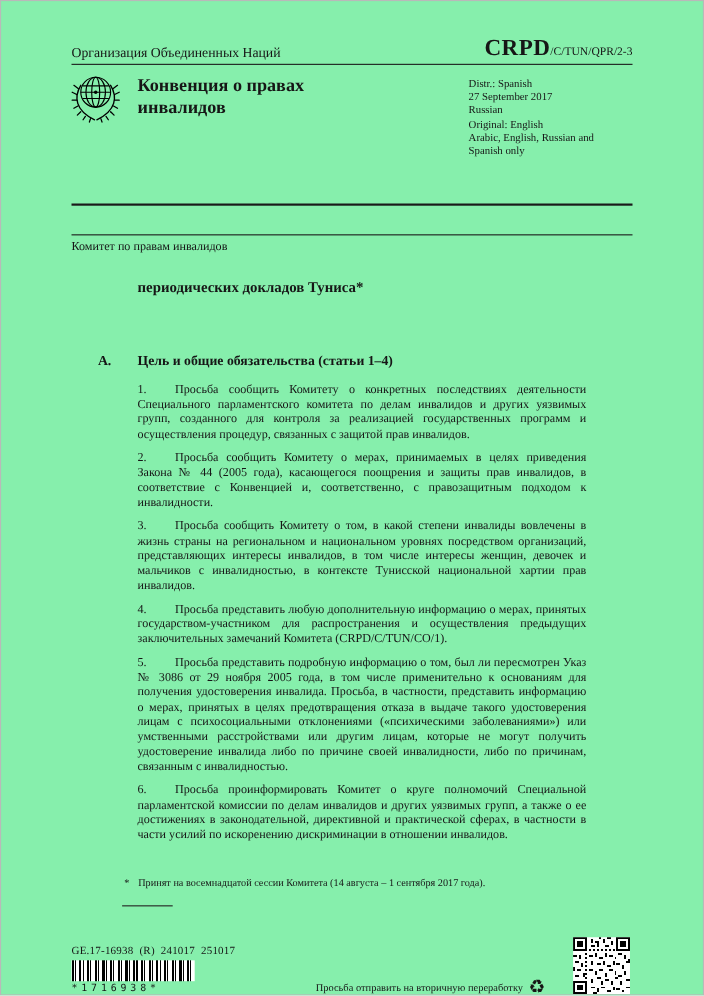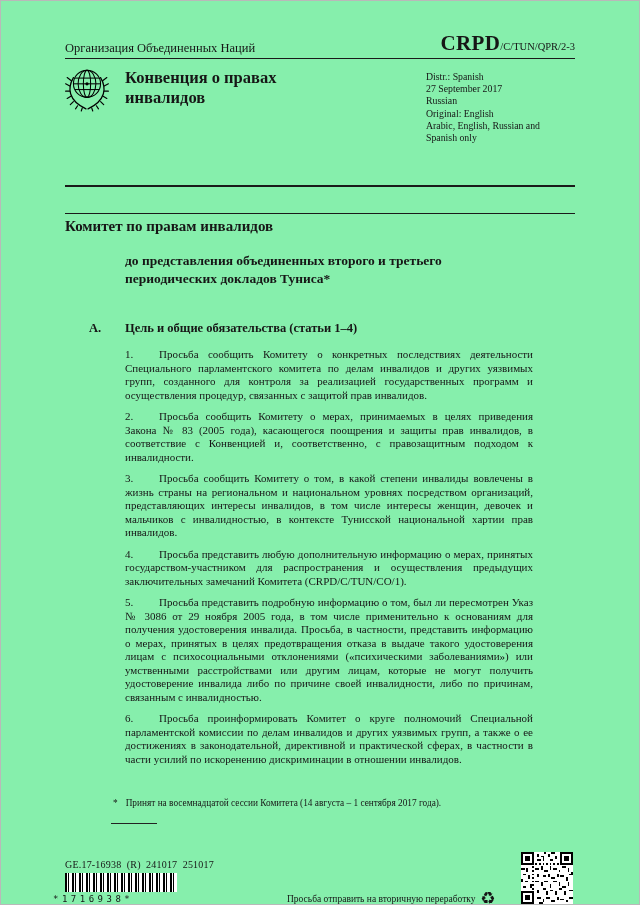--- a/index.html
+++ b/index.html
@@ -13,36 +13,36 @@
   .symbol{white-space:nowrap;}
   .sym-main{font-size:21px;font-weight:bold;letter-spacing:.4px;}
   .sym-rest{font-size:10.5px;}
   .rule{position:absolute;left:64px;right:64px;background:#1a1a1a;}
   .rule-header{top:57px;height:1px;}
   .rule-mast{top:184px;height:2px;}
   .rule-mast2{top:212px;height:1px;}
   .emblem{position:absolute;left:62px;top:63px;width:48px;height:48px;}
   .mast-title{position:absolute;left:124px;top:67px;font-size:16.5px;font-weight:bold;line-height:20px;}
   .mast-info{position:absolute;left:425px;top:70px;font-size:9.8px;line-height:12.2px;}
-  .committee{position:absolute;left:64px;top:217px;font-size:15px;font-weight:bold;}
+  .committee{position:absolute;left:64px;top:217px;font-size:11px;font-weight:normal;}
   .doc-title{position:absolute;left:124px;top:251px;font-size:13.5px;font-weight:bold;line-height:17.5px;}
   .section-heading{position:absolute;left:88px;top:320px;font-size:12.5px;font-weight:bold;}
   .sec-letter{display:inline-block;width:36px;}
   .paras{position:absolute;left:124px;top:347px;width:408px;font-size:11px;line-height:13.5px;text-align:justify;}
   .paras p{margin:0 0 8px 0;}
   .pnum{display:inline-block;width:34px;}
   .fn-rule{position:absolute;left:110px;top:822px;width:46px;border-top:1px solid #222;}
   .footnote{position:absolute;left:110px;top:797px;width:440px;font-size:9.3px;}
   .fn-marker{display:inline-block;margin:0 8px 0 2px;}
   .ge-line{position:absolute;left:64px;top:858px;font-size:10px;letter-spacing:.2px;}
   .barcode{
     position:absolute;left:64px;top:872px;width:112px;height:19px;
     background:repeating-linear-gradient(90deg,#000 0 2px,#fff 2px 3px,#000 3px 4px,#fff 4px 7px,#000 7px 9px,#fff 9px 10px,#000 10px 11px,#fff 11px 14px);
   }
-  .barcode-label{position:absolute;left:52px;top:893px;width:130px;font-size:9px;letter-spacing:3.5px;font-family:"DejaVu Sans Mono",monospace;}
+  .barcode-label{position:absolute;left:64px;top:893px;width:130px;font-size:9px;letter-spacing:3.5px;font-family:"DejaVu Sans Mono",monospace;}
   .qr{position:absolute;left:520px;top:851px;width:52px;height:52px;}
   .recycle{position:absolute;left:286px;top:889px;display:flex;align-items:center;gap:5px;font-size:9.5px;}
   .recycle-glyph{font-family:"DejaVu Sans",sans-serif;font-size:17px;line-height:1;}
 </style>
 </head>
 <body>
 
 <div class="page">
 
   <div class="top-header">
@@ -98,31 +98,30 @@
     <div>Arabic, English, Russian and</div>
     <div>Spanish only</div>
   </div>
 
   <div class="rule rule-mast"></div>
   <div class="rule rule-mast2"></div>
 
   <div class="committee">Комитет по правам инвалидов</div>
 
   <div class="doc-title">
-    <div>до представления объединенных второго и третьего</div>
     <div>периодических докладов Туниса*</div>
   </div>
 
   <div class="section-heading">
     <span class="sec-letter">А.</span><span>Цель и общие обязательства (статьи 1–4)</span>
   </div>
 
   <div class="paras">
     <p><span class="pnum">1.</span><span>Просьба сообщить Комитету о конкретных последствиях деятельности Специального парламентского комитета по делам инвалидов и других уязвимых групп, созданного для контроля за реализацией государственных программ и осуществления процедур, связанных с защитой прав инвалидов.</span></p>
-    <p><span class="pnum">2.</span><span>Просьба сообщить Комитету о мерах, принимаемых в целях приведения Закона № 83 (2005 года), касающегося поощрения и защиты прав инвалидов, в соответствие с Конвенцией и, соответственно, с правозащитным подходом к инвалидности.</span></p>
+    <p><span class="pnum">2.</span><span>Просьба сообщить Комитету о мерах, принимаемых в целях приведения Закона № 44 (2005 года), касающегося поощрения и защиты прав инвалидов, в соответствие с Конвенцией и, соответственно, с правозащитным подходом к инвалидности.</span></p>
     <p><span class="pnum">3.</span><span>Просьба сообщить Комитету о том, в какой степени инвалиды вовлечены в жизнь страны на региональном и национальном уровнях посредством организаций, представляющих интересы инвалидов, в том числе интересы женщин, девочек и мальчиков с инвалидностью, в контексте Тунисской национальной хартии прав инвалидов.</span></p>
     <p><span class="pnum">4.</span><span>Просьба представить любую дополнительную информацию о мерах, принятых государством-участником для распространения и осуществления предыдущих заключительных замечаний Комитета (CRPD/C/TUN/CO/1).</span></p>
     <p><span class="pnum">5.</span><span>Просьба представить подробную информацию о том, был ли пересмотрен Указ № 3086 от 29 ноября 2005 года, в том числе применительно к основаниям для получения удостоверения инвалида. Просьба, в частности, представить информацию о мерах, принятых в целях предотвращения отказа в выдаче такого удостоверения лицам с психосоциальными отклонениями («психическими заболеваниями») или умственными расстройствами или другим лицам, которые не могут получить удостоверение инвалида либо по причине своей инвалидности, либо по причинам, связанным с инвалидностью.</span></p>
     <p><span class="pnum">6.</span><span>Просьба проинформировать Комитет о круге полномочий Специальной парламентской комиссии по делам инвалидов и других уязвимых групп, а также о ее достижениях в законодательной, директивной и практической сферах, в частности в части усилий по искоренению дискриминации в отношении инвалидов.</span></p>
   </div>
 
   <div class="fn-rule"></div>
   <div class="footnote">
     <span class="fn-marker">*</span><span>Принят на восемнадцатой сессии Комитета (14 августа – 1 сентября 2017 года).</span>
   </div>

